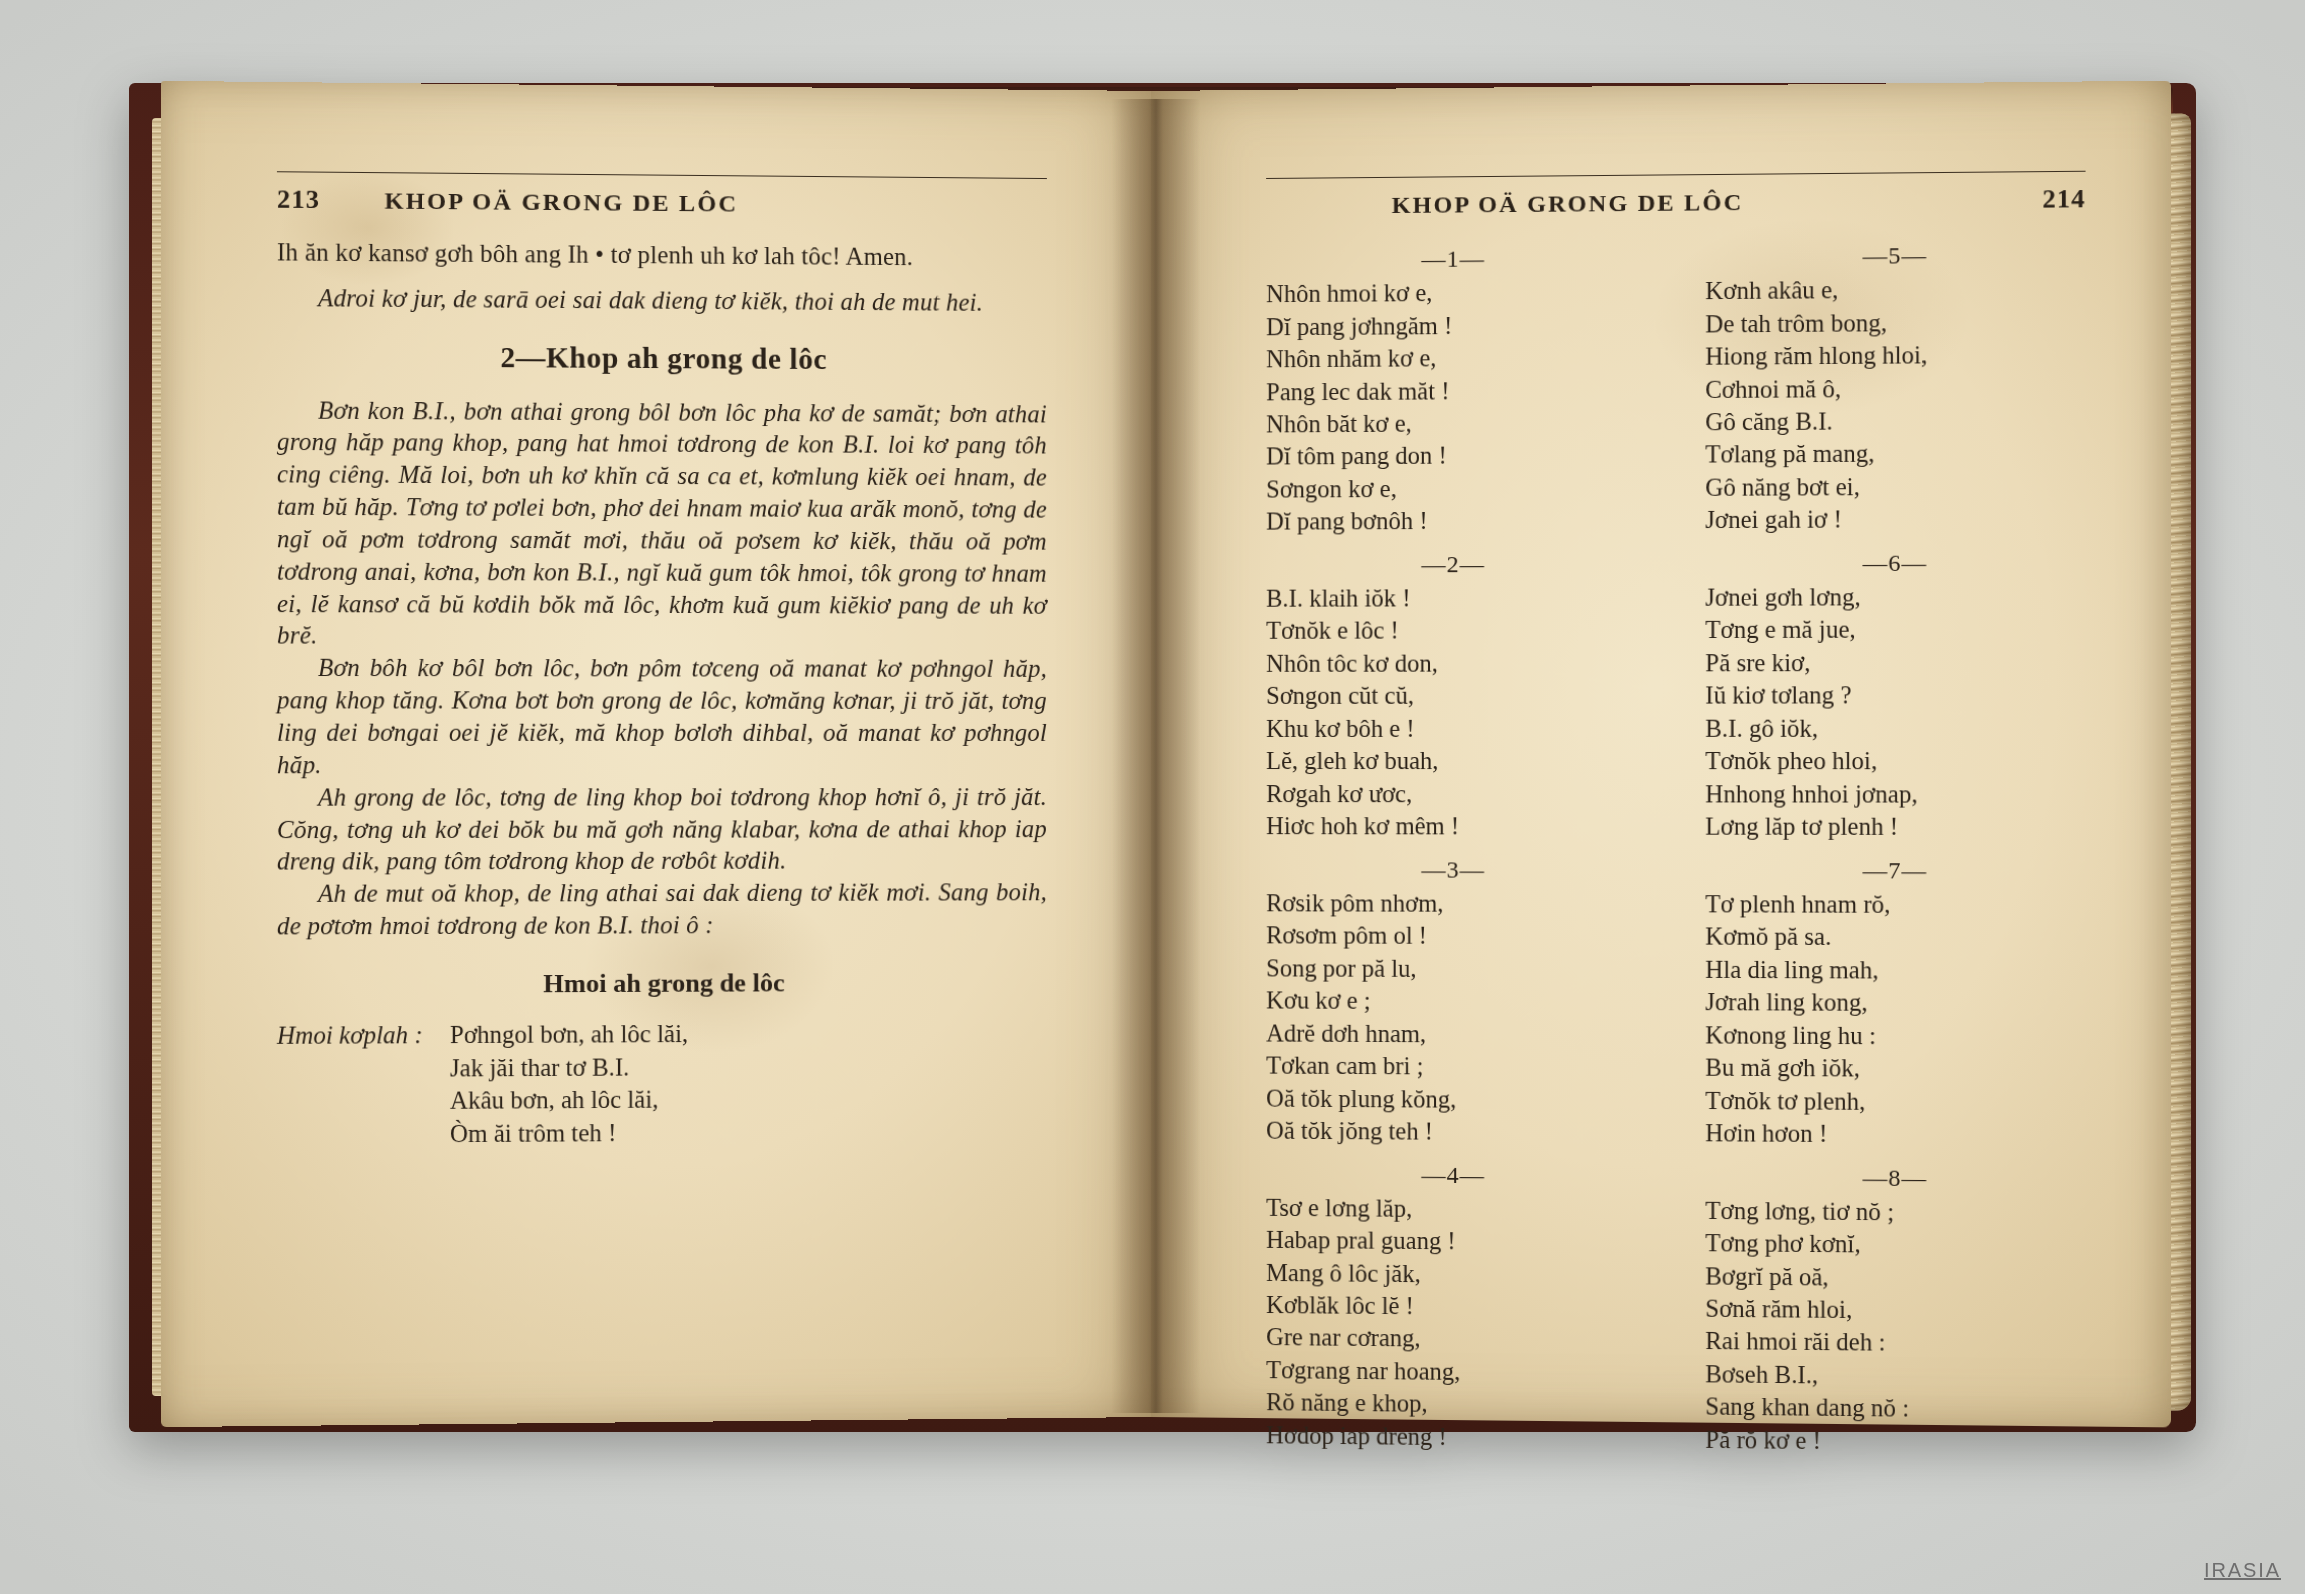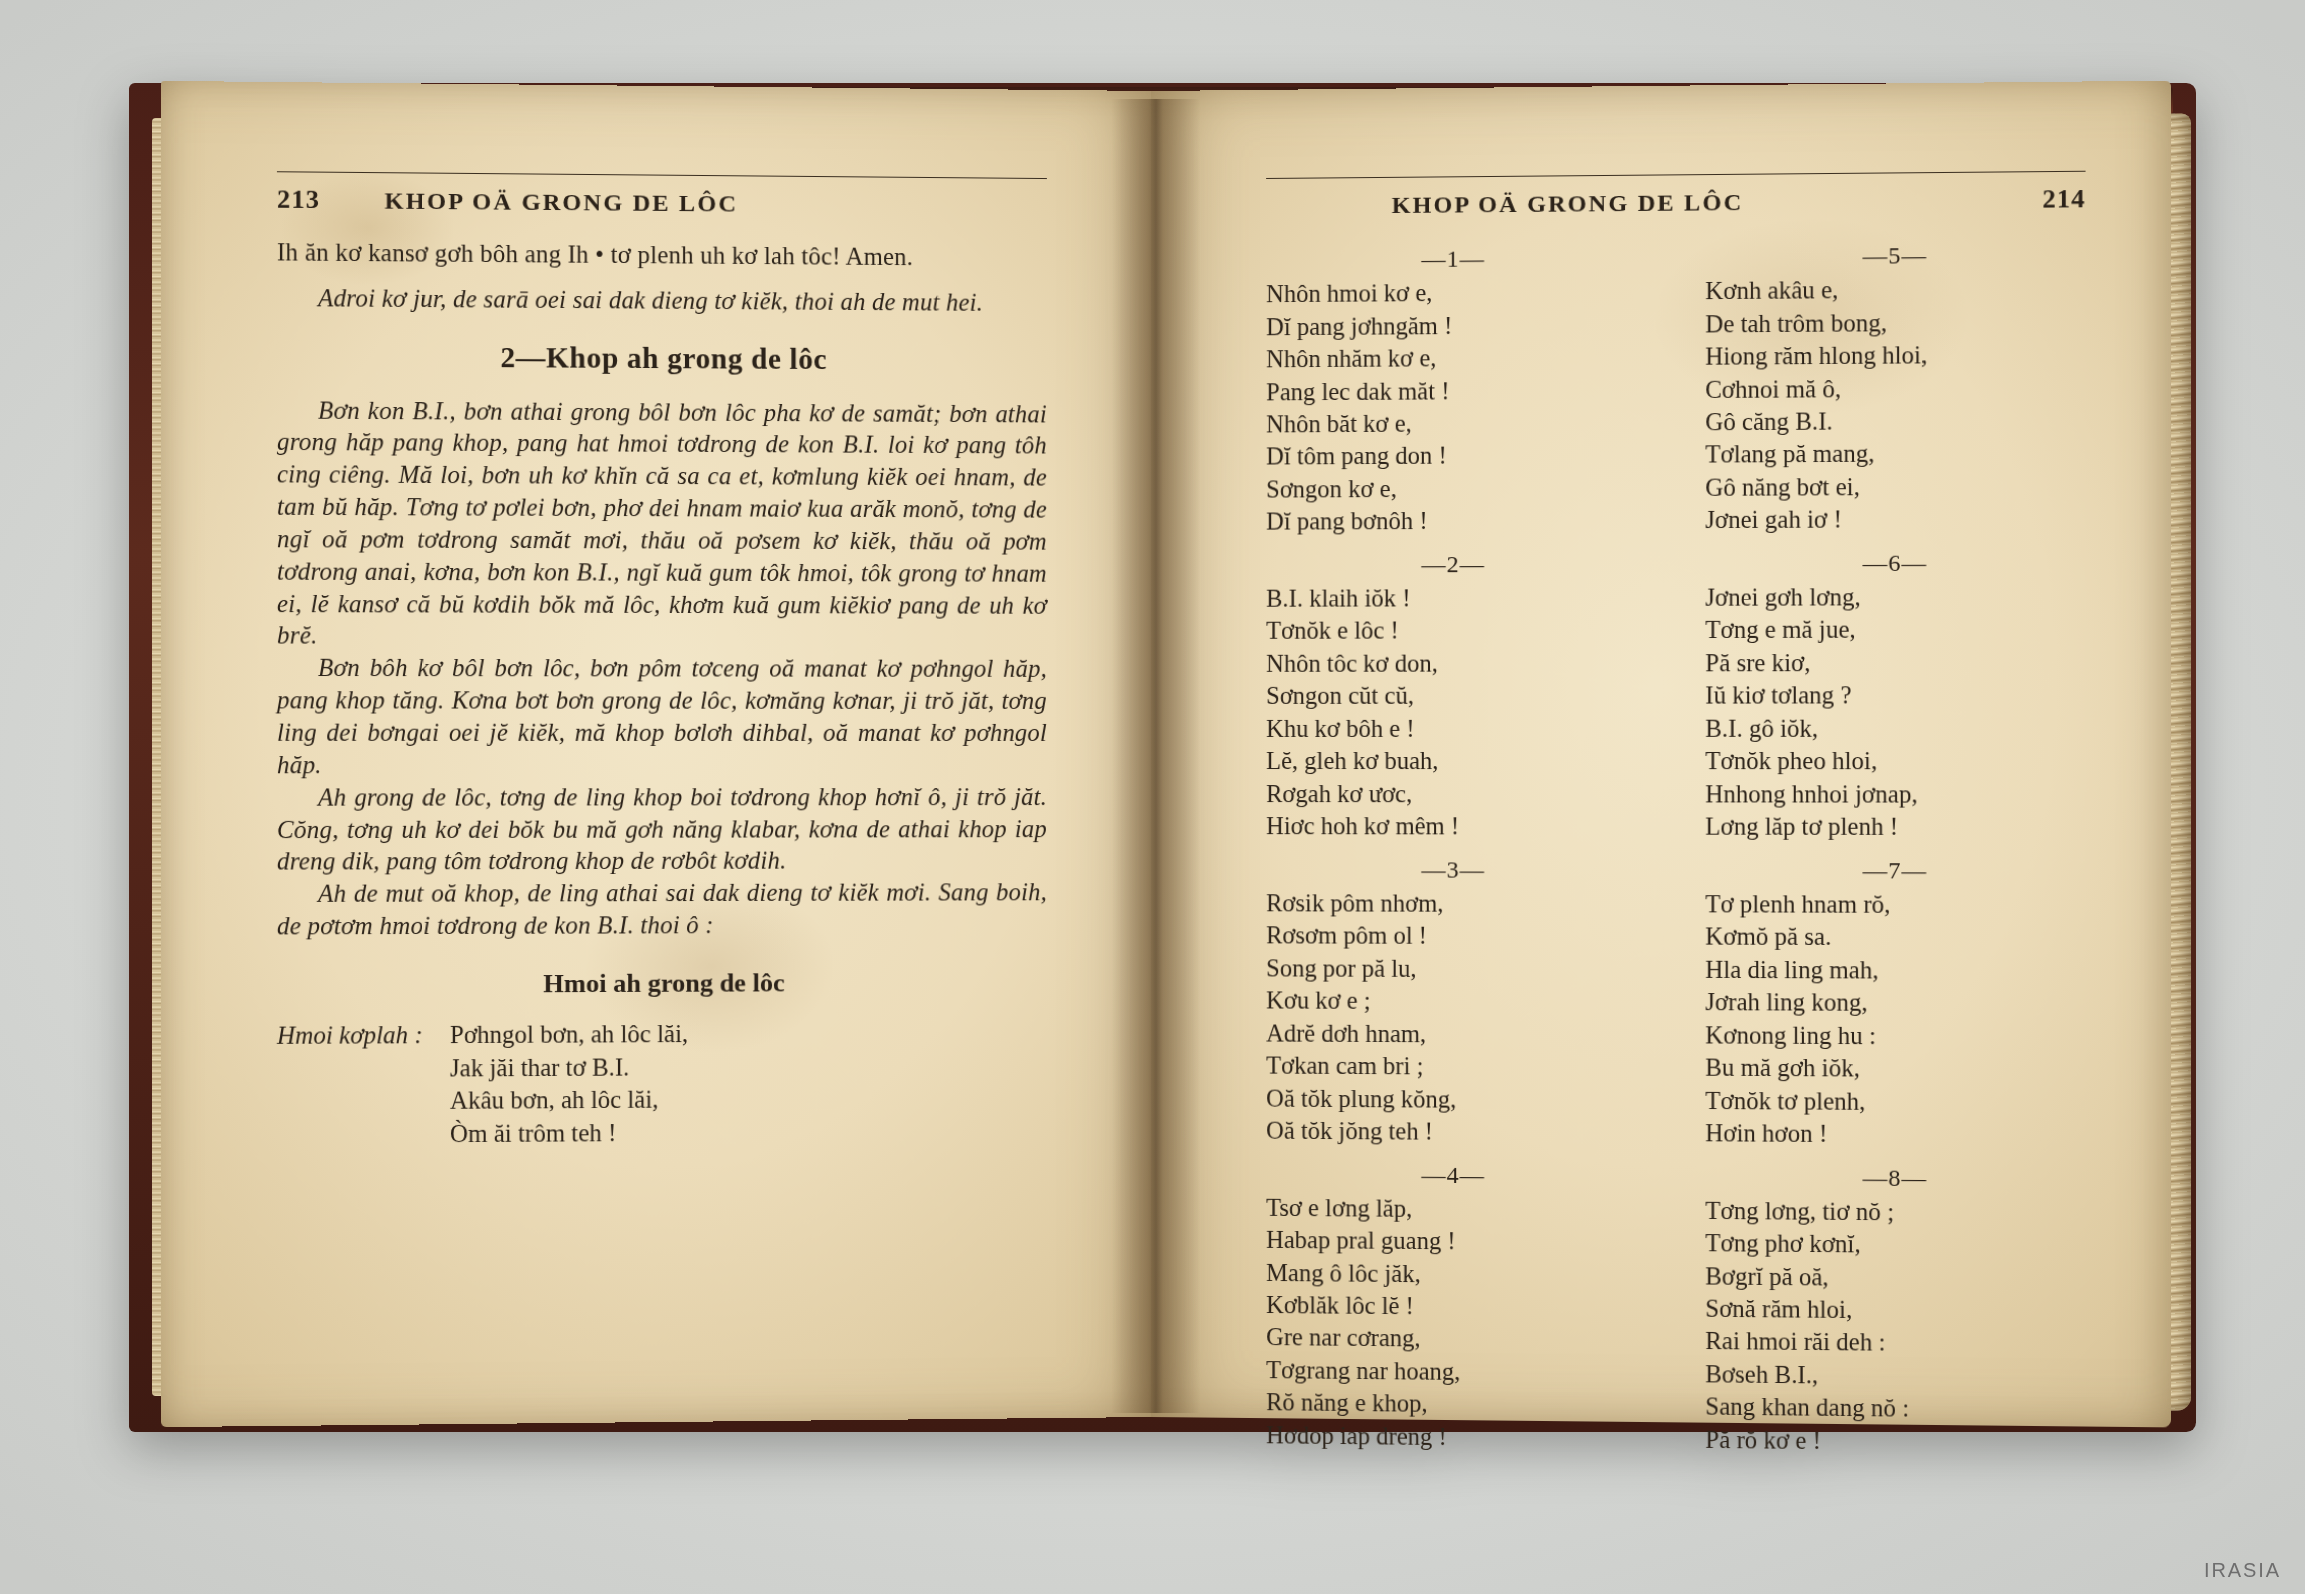--- a/index.html
+++ b/index.html
@@ -201,20 +201,21 @@
   .verse { margin-bottom: 13.4px; }
 
   .watermark {
     position: absolute;
     right: 25px;
     bottom: 13.4px;
     font-family: "Liberation Sans", sans-serif;
     font-size: 20px;
     letter-spacing: 1.9px;
     color: #6e6e6e;
+    text-decoration: underline;
   }
 </style>
 </head>
 <body>
 
 <div class="backdrop"></div>
 
 <div class="book">
 
   <div class="cover"></div>

